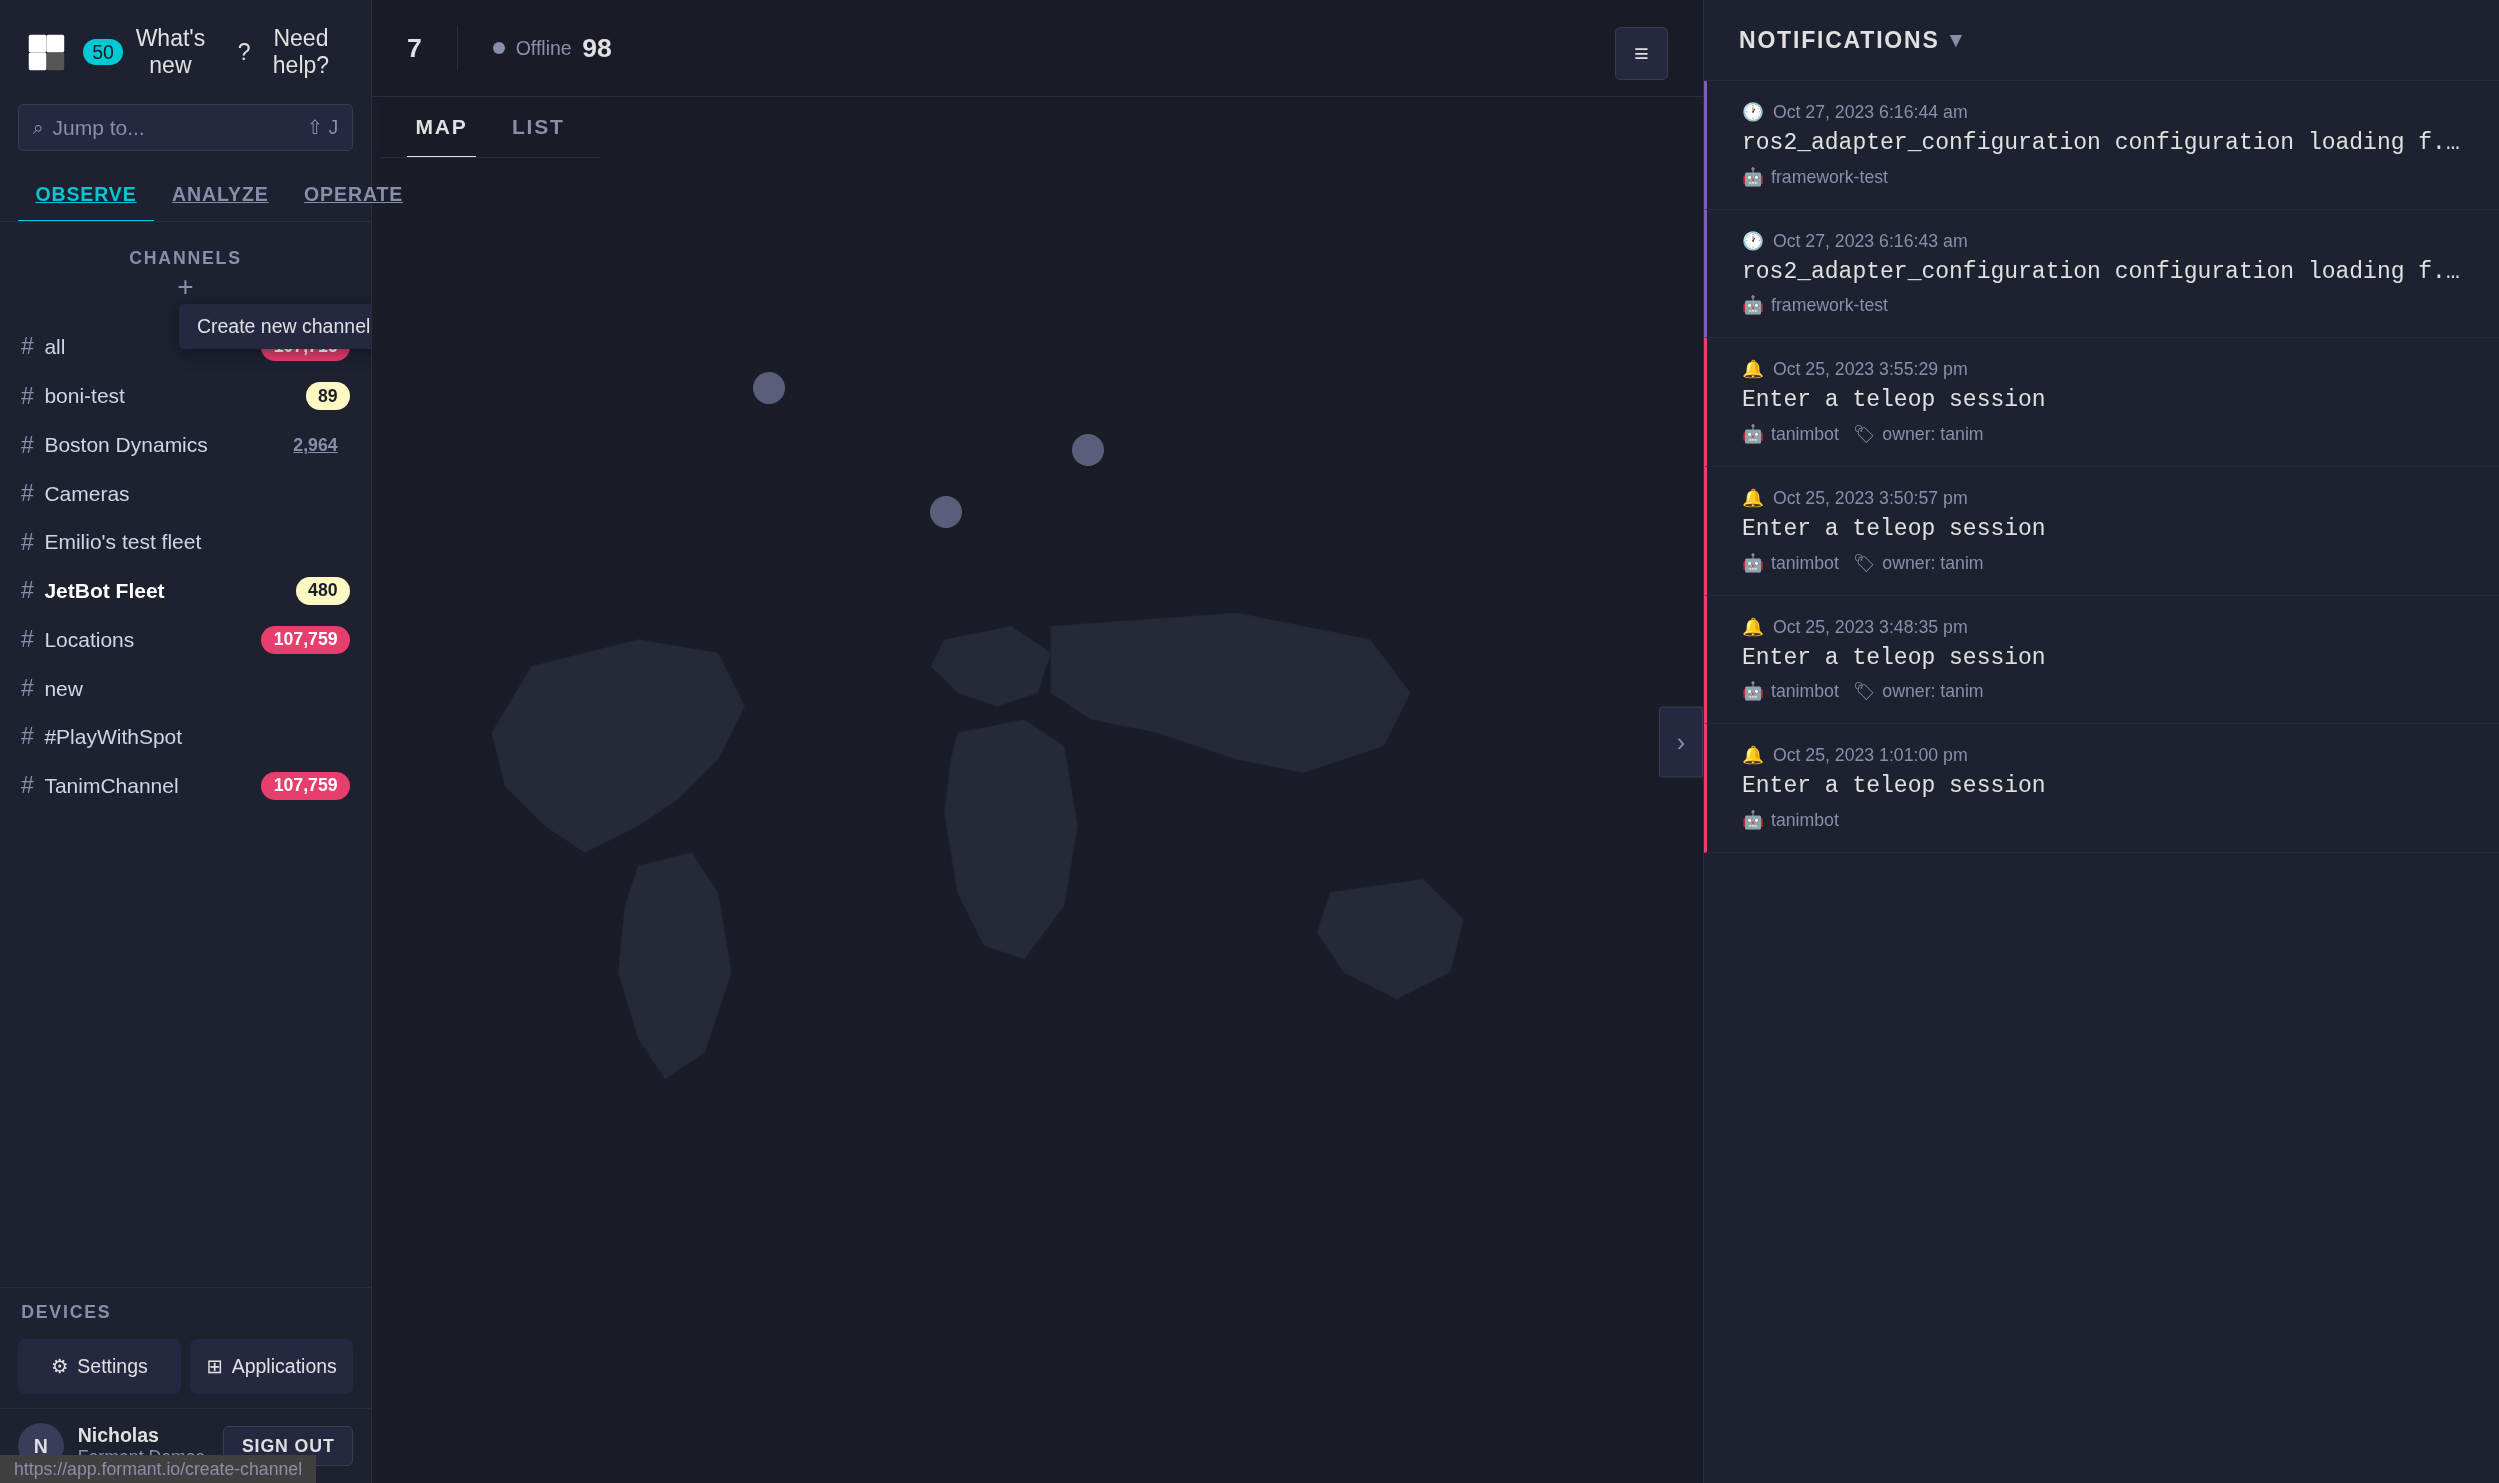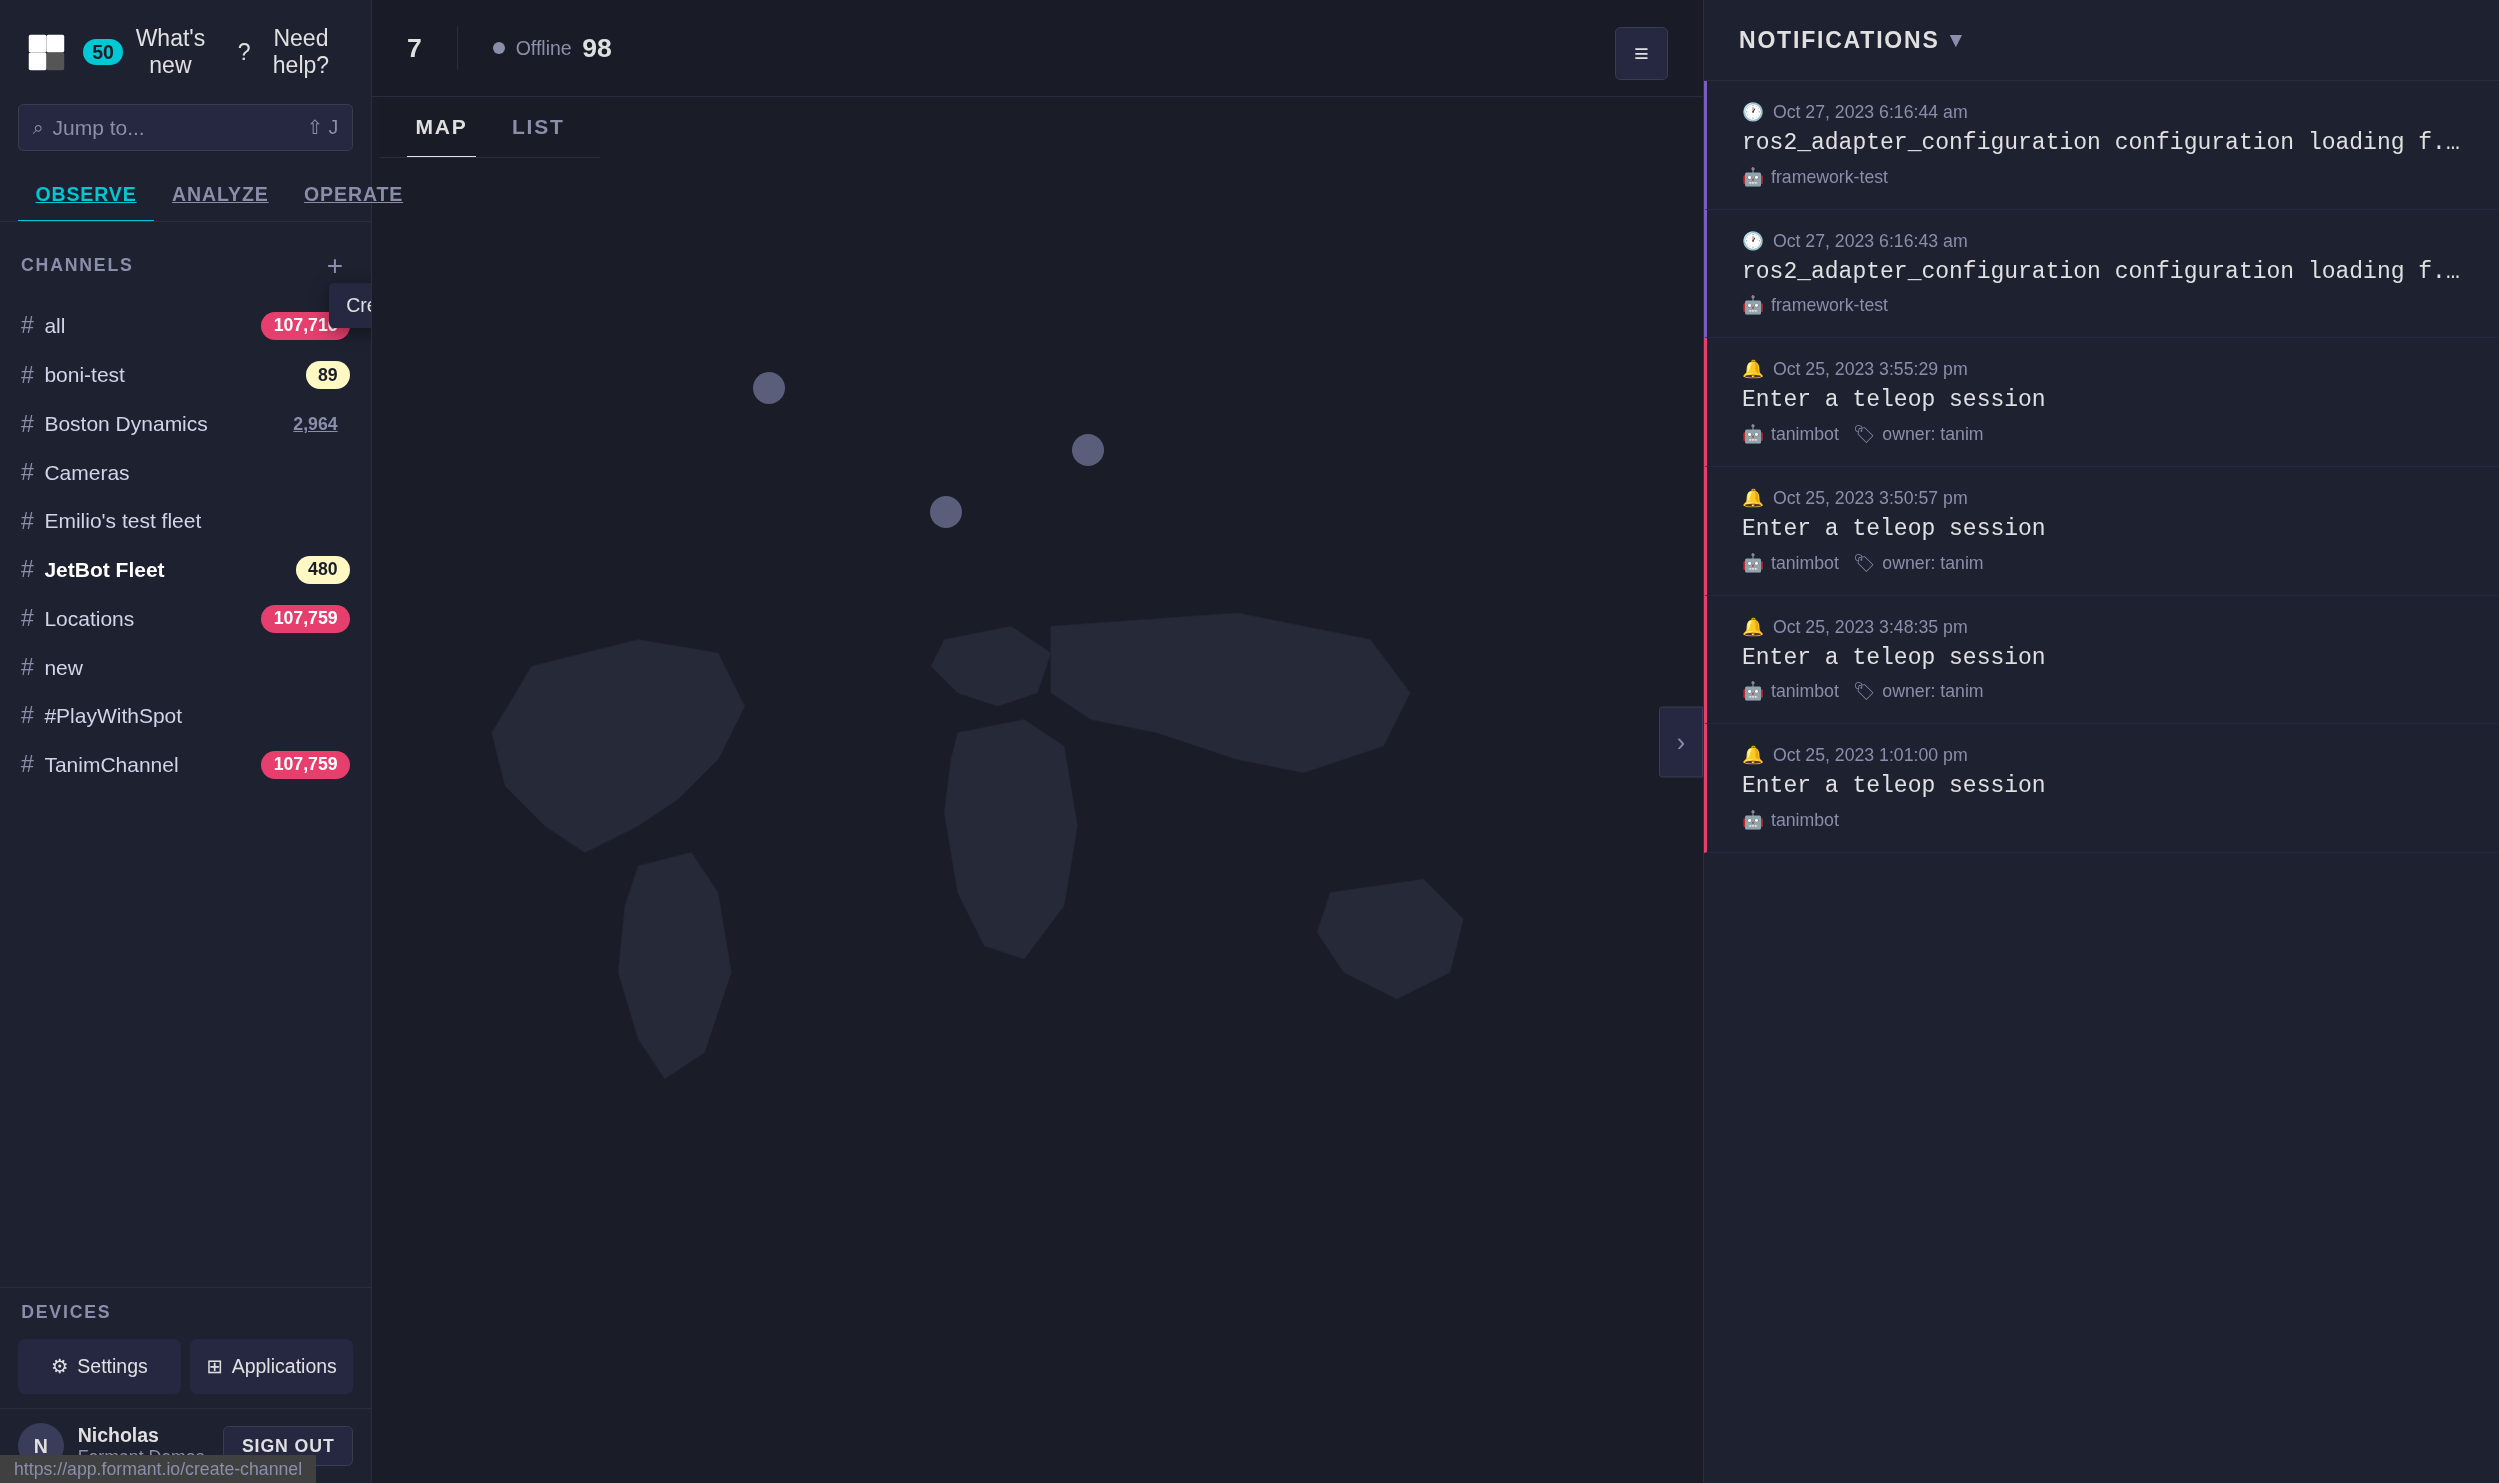--- a/index.html
+++ b/index.html
@@ -56,21 +56,21 @@
       cursor: pointer;
       font-size: 23px;
     }
 
     .badge {
       background: #00c8d4;
       color: #1a1d27;
       border-radius: 17.7px;
       padding: 1.8px 8.9px;
       font-size: 19.5px;
-      font-weight: 700;
+      font-weight: 400;
     }
 
     .help-btn {
       display: flex;
       align-items: center;
       gap: 7px;
       background: none;
       border: none;
       color: #e0e0e0;
       cursor: pointer;
@@ -133,20 +133,21 @@
       overflow-y: auto;
       padding: 17.7px 0;
     }
 
     .section-header {
       display: flex;
       align-items: center;
       justify-content: space-between;
       padding: 8.9px 21px;
       margin-bottom: 8.9px;
+      flex-direction: column;
     }
 
     .section-title {
       font-size: 17.7px;
       font-weight: 700;
       letter-spacing: 1.8px;
       color: #8a8eaa;
       text-transform: uppercase;
     }
 

